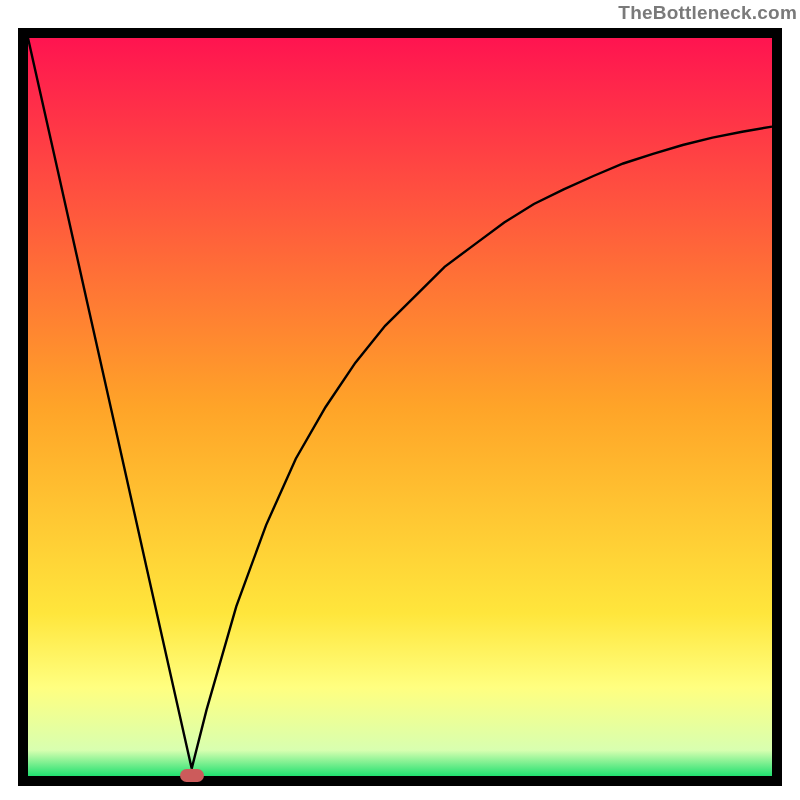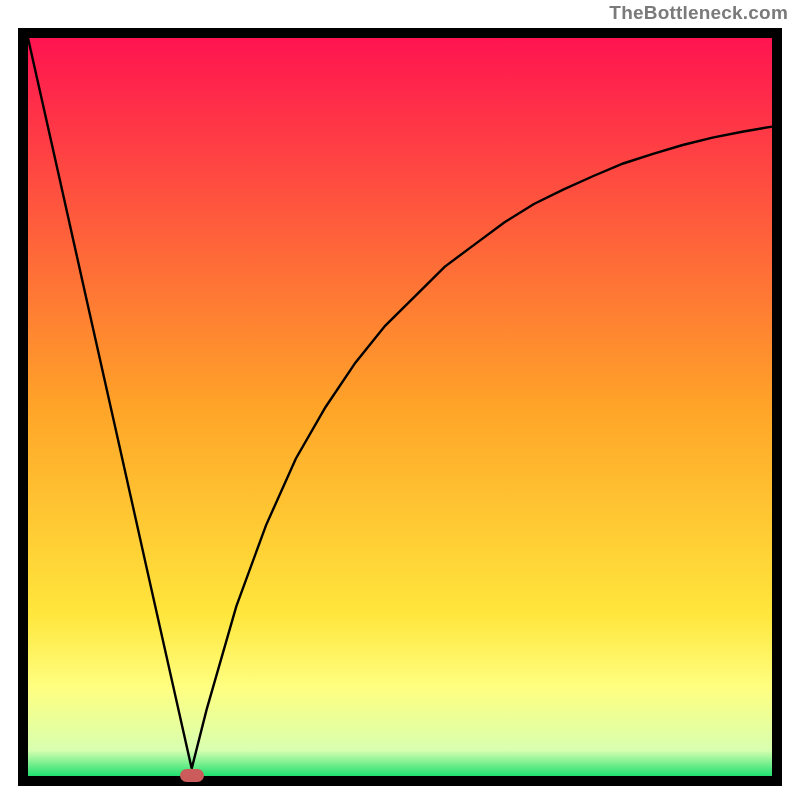--- a/index.html
+++ b/index.html
@@ -9,21 +9,21 @@
     font-family: Arial, Helvetica, sans-serif;
   }
   .wrap {
     width: 800px;
     height: 800px;
     position: relative;
   }
   .attribution {
     position: absolute;
     top: 2px;
-    right: 12px;
+    right: 3px;
     font-size: 19px;
     font-weight: 600;
     color: #7a7a7a;
     letter-spacing: 0.2px;
   }
   .plot {
     position: absolute;
     left: 18px;
     top: 28px;
     width: 764px;

